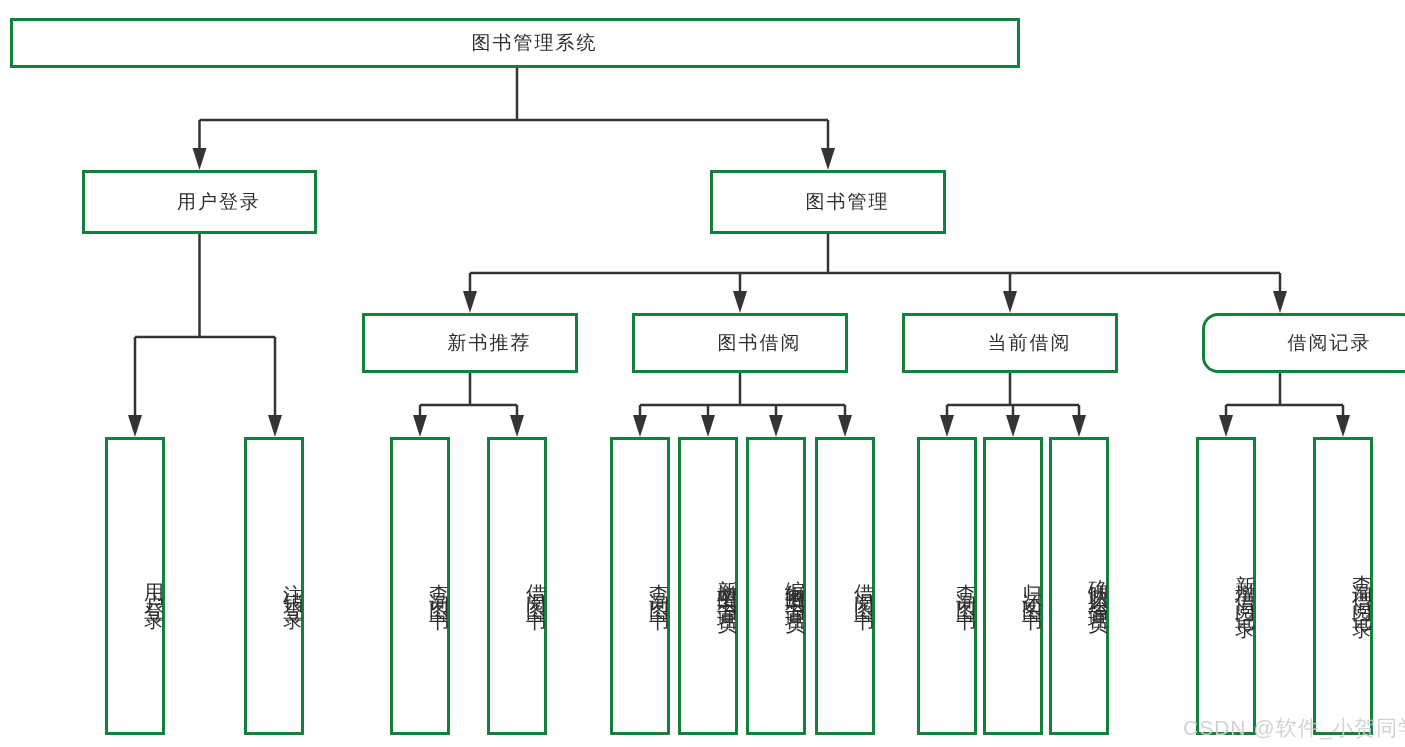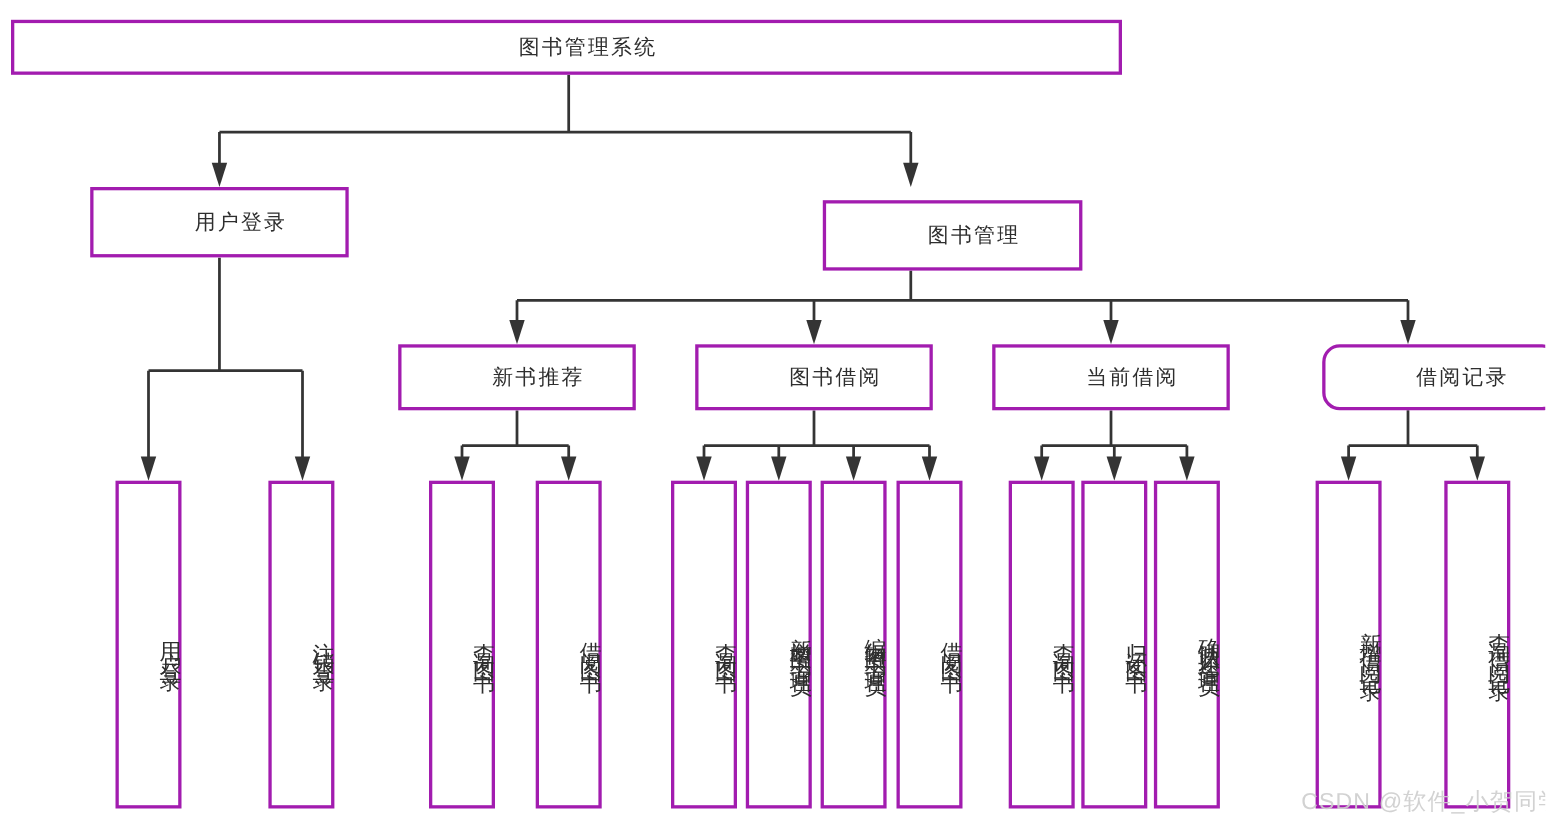--- a/index.html
+++ b/index.html
@@ -18,21 +18,21 @@
   #connectors {
     position: absolute;
     left: 0; top: 0;
     width: 1405px;
     height: 747px;
     z-index: 0;
   }
   .node {
     position: absolute;
     box-sizing: border-box;
-    border: 3px solid #a21caf;
+    border: 3px solid #15803d;
     background: #ffffff;
     display: flex;
     align-items: center;
     justify-content: center;
     z-index: 1;
     color: #2e2e2e;
     padding-left: 39px;
   }
   .hlabel {
     font-size: 19px;
@@ -112,21 +112,21 @@
     </g>
   </svg>
 
   <div class="node" style="left:10px; top:18px; width:1010px; height:50px;">
     <span class="hlabel">图书管理系统</span>
   </div>
 
   <div class="node" style="left:82px; top:170px; width:235px; height:64px;">
     <span class="hlabel">用户登录</span>
   </div>
-  <div class="node" style="left:710px; top:182px; width:236px; height:64px;margin-left:38px;">
+  <div class="node" style="left:710px; top:170px; width:236px; height:64px;">
     <span class="hlabel">图书管理</span>
   </div>
 
   <div class="node lvl3" style="left:632px;">
     <span class="hlabel">图书借阅</span>
   </div>
   <div class="node lvl3" style="left:362px;">
     <span class="hlabel">新书推荐</span>
   </div>
   <div class="node lvl3" style="left:902px;">

